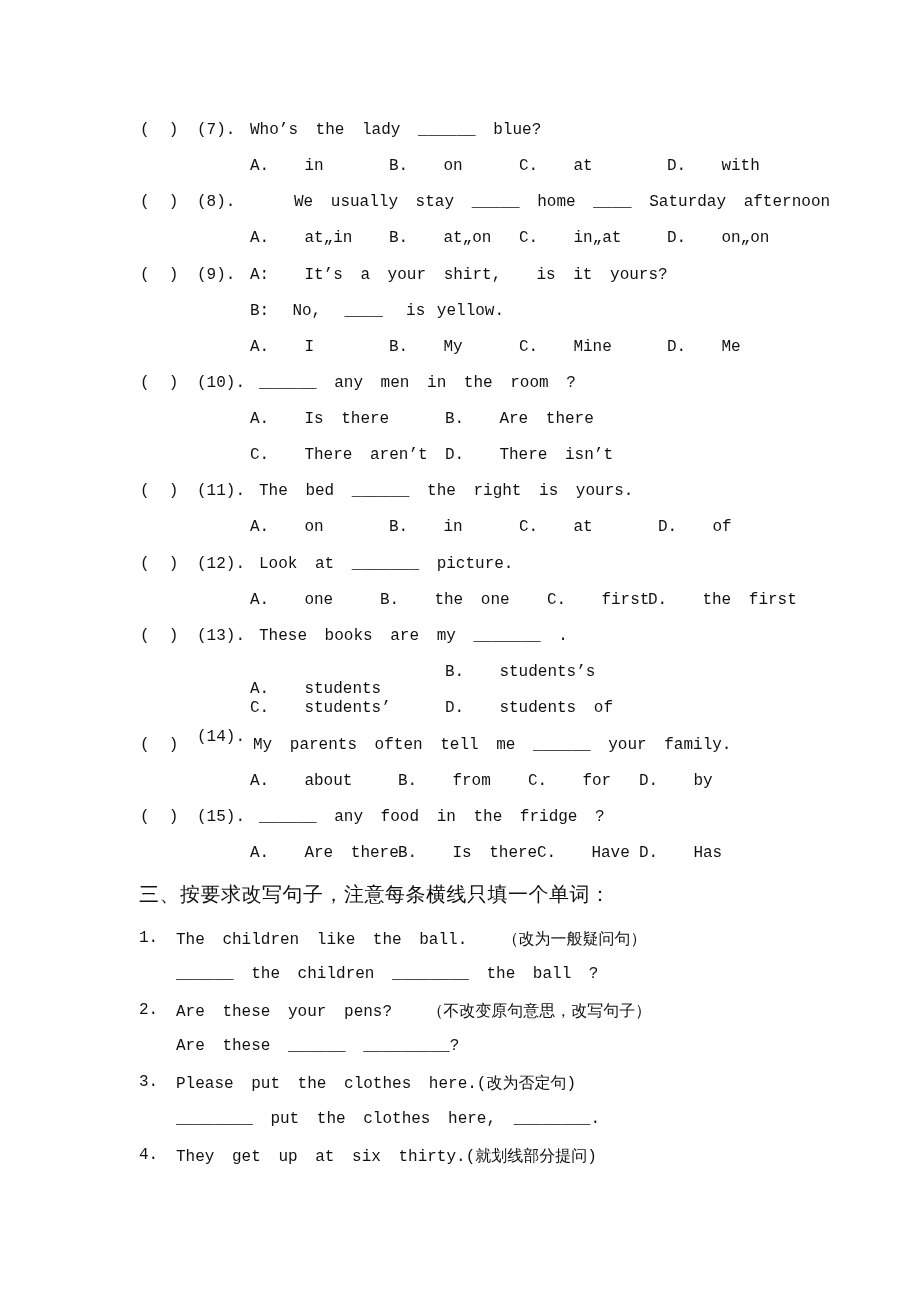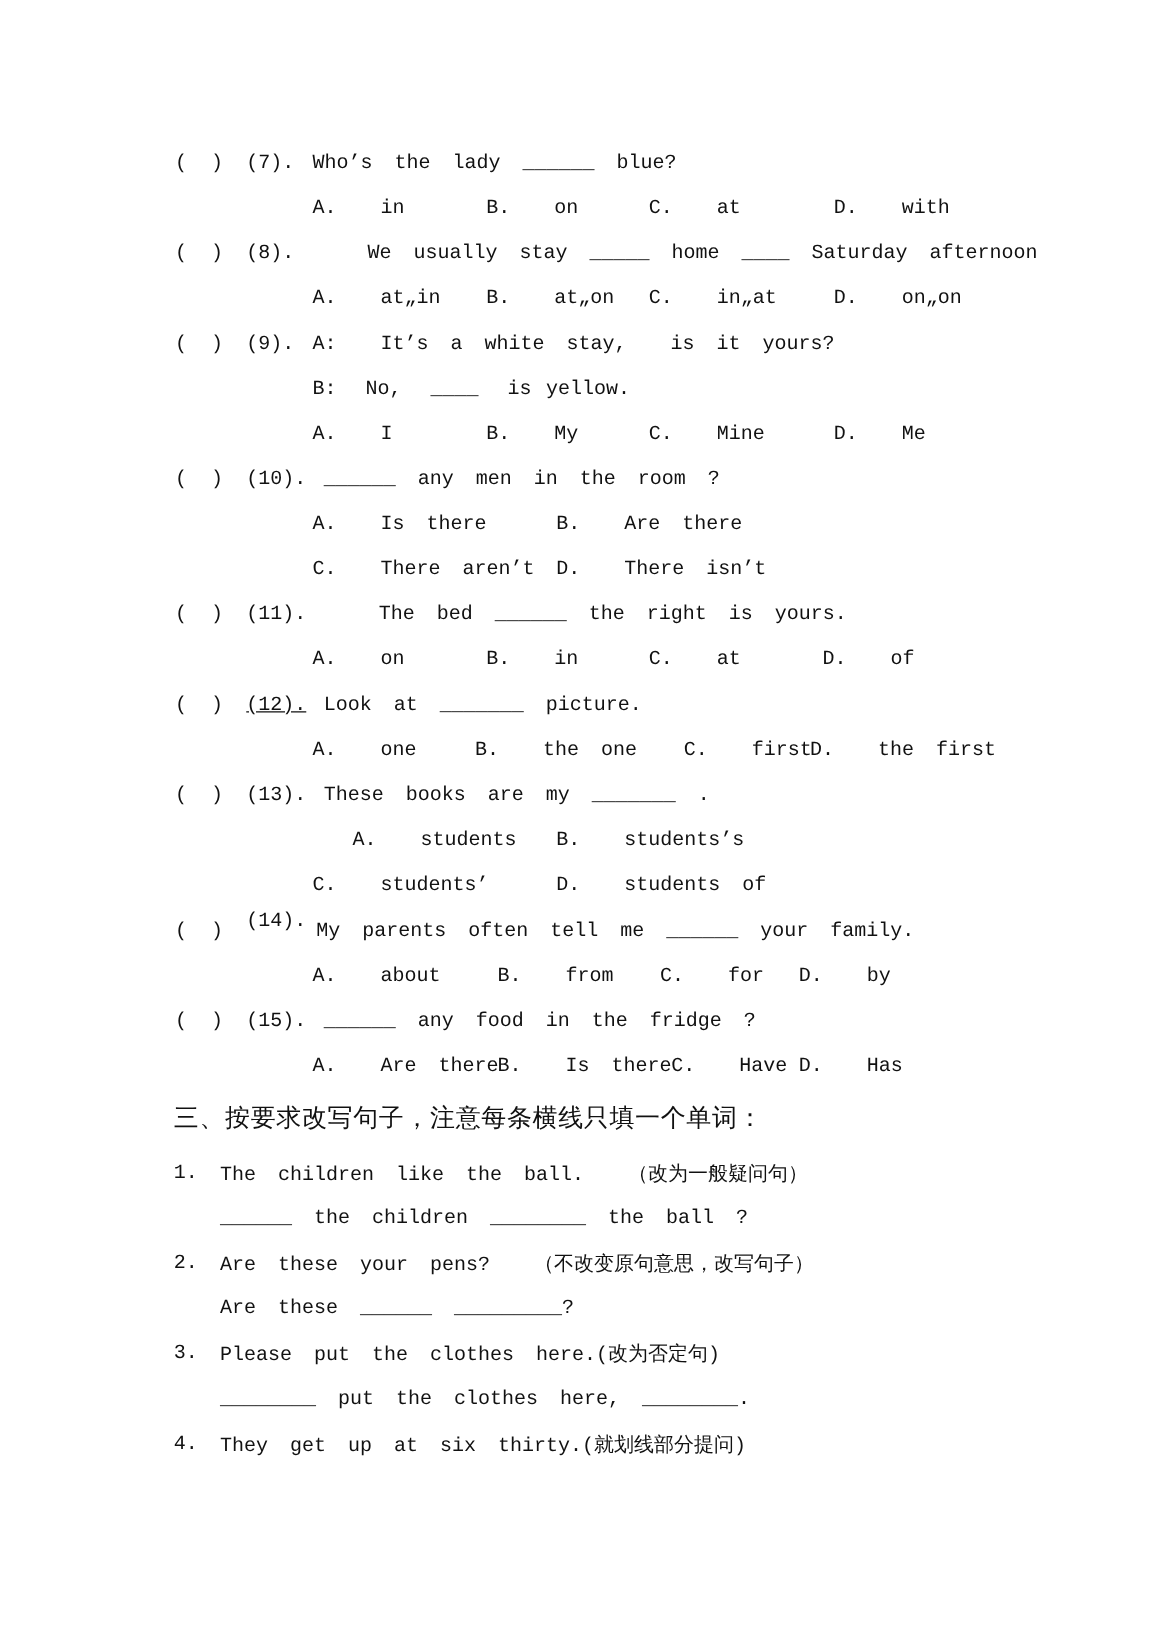--- a/index.html
+++ b/index.html
@@ -54,63 +54,63 @@
   <span class="qtext" style="left:250px;top:193px;margin-left:44px;">We usually stay _____ home ____ Saturday afternoon</span>
   <span class="opt" style="left:250px;top:229px;">A.  at„in</span>
   <span class="opt" style="left:389px;top:229px;">B.  at„on</span>
   <span class="opt" style="left:519px;top:229px;">C.  in„at</span>
   <span class="opt" style="left:667px;top:229px;">D.  on„on</span>
 </div>
 
 <div>
   <span class="paren" style="left:140px;top:266px;">(  )</span>
   <span class="qnum" style="left:197px;top:266px;">(9).</span>
-  <span class="qtext" style="left:250px;top:266px;">A:  It’s a white stay,  is it yours?</span>
+  <span class="qtext" style="left:250px;top:266px;">A:  It’s a your shirt,  is it yours?</span>
   <span class="qtext" style="left:250px;top:302px;word-spacing:2px;">B:  No,  ____  is yellow.</span>
   <span class="opt" style="left:250px;top:338px;">A.  I</span>
   <span class="opt" style="left:389px;top:338px;">B.  My</span>
   <span class="opt" style="left:519px;top:338px;">C.  Mine</span>
   <span class="opt" style="left:667px;top:338px;">D.  Me</span>
 </div>
 
 <div>
   <span class="paren" style="left:140px;top:374px;">(  )</span>
   <span class="qnum" style="left:197px;top:374px;">(10).</span>
   <span class="qtext" style="left:259px;top:374px;">______ any men in the room ?</span>
   <span class="opt" style="left:250px;top:410px;">A.  Is there</span>
   <span class="opt" style="left:445px;top:410px;">B.  Are there</span>
   <span class="opt" style="left:250px;top:446px;">C.  There aren’t</span>
   <span class="opt" style="left:445px;top:446px;">D.  There isn’t</span>
 </div>
 
 <div>
   <span class="paren" style="left:140px;top:482px;">(  )</span>
   <span class="qnum" style="left:197px;top:482px;">(11).</span>
-  <span class="qtext" style="left:259px;top:482px;margin-left:44px;">The bed ______ the right is yours.</span>
+  <span class="qtext" style="left:259px;top:482px;">The bed ______ the right is yours.</span>
   <span class="opt" style="left:250px;top:518px;">A.  on</span>
   <span class="opt" style="left:389px;top:518px;">B.  in</span>
   <span class="opt" style="left:519px;top:518px;">C.  at</span>
   <span class="opt" style="left:658px;top:518px;">D.  of</span>
 </div>
 
 <div>
   <span class="paren" style="left:140px;top:555px;">(  )</span>
-  <span class="qnum" style="left:197px;top:555px;text-decoration:underline;">(12).</span>
+  <span class="qnum" style="left:197px;top:555px;">(12).</span>
   <span class="qtext" style="left:259px;top:555px;">Look at _______ picture.</span>
   <span class="opt" style="left:250px;top:591px;">A.  one</span>
   <span class="opt" style="left:380px;top:591px;">B.  the one</span>
   <span class="opt" style="left:519px;top:591px;margin-left:28px;">C.  first</span>
   <span class="opt" style="left:648px;top:591px;">D.  the first</span>
 </div>
 
 <div>
   <span class="paren" style="left:140px;top:627px;">(  )</span>
   <span class="qnum" style="left:197px;top:627px;">(13).</span>
   <span class="qtext" style="left:259px;top:627px;">These books are my _______ .</span>
-  <span class="opt" style="left:250px;top:663px;margin-left:32px;">A.  students</span>
+  <span class="opt" style="left:250px;top:680px;">A.  students</span>
   <span class="opt" style="left:445px;top:663px;">B.  students’s</span>
   <span class="opt" style="left:250px;top:699px;">C.  students’</span>
   <span class="opt" style="left:445px;top:699px;">D.  students of</span>
 </div>
 
 <div>
   <span class="paren" style="left:140px;top:736px;">(  )</span>
   <span class="qnum" style="left:197px;top:728px;">(14).</span>
   <span class="qtext" style="left:253px;top:736px;">My parents often tell me ______ your family.</span>
   <span class="opt" style="left:250px;top:772px;">A.  about</span>

